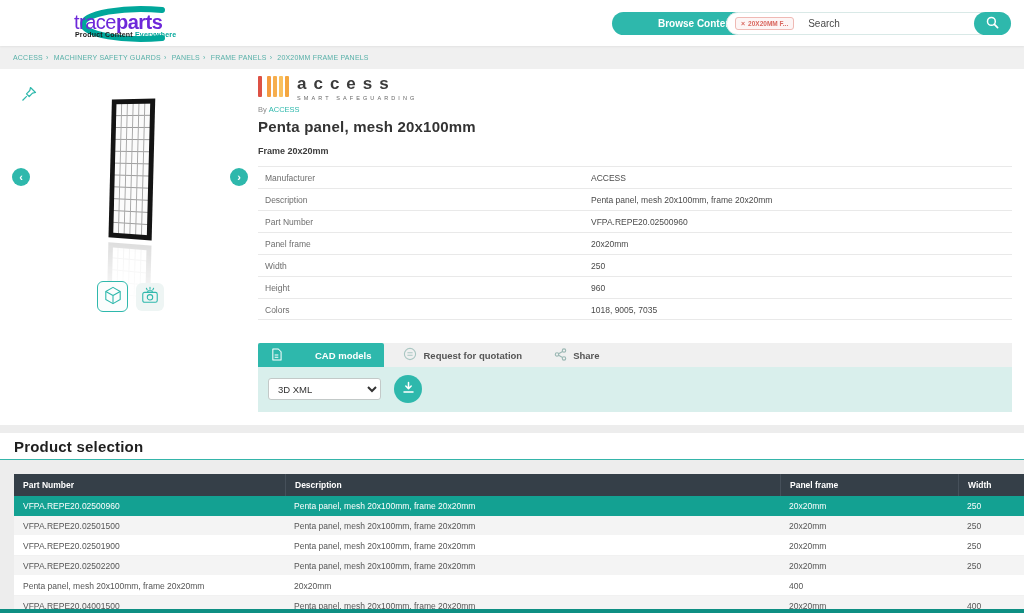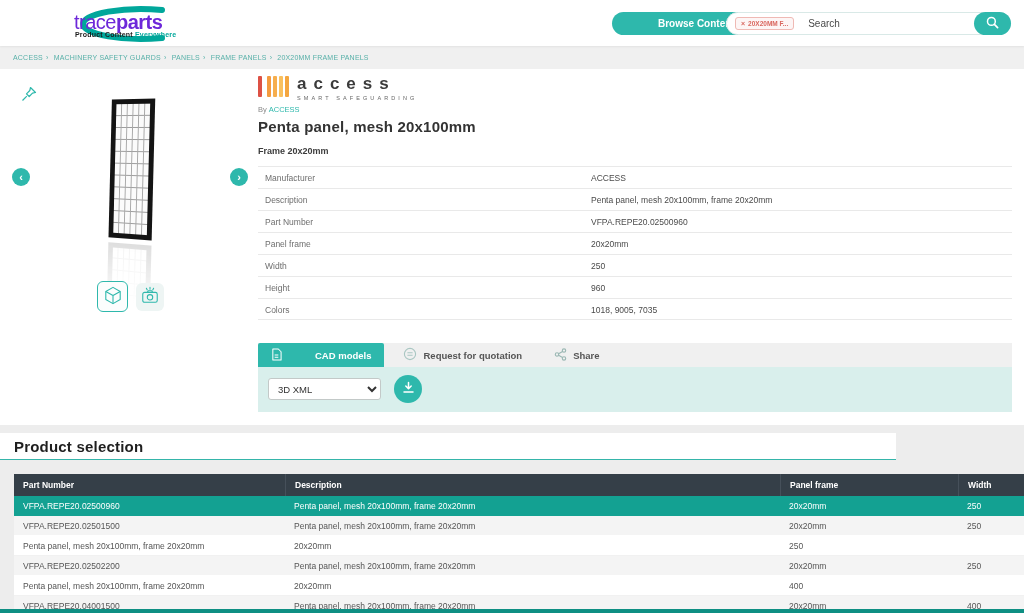--- a/index.html
+++ b/index.html
@@ -94,21 +94,21 @@
 
   .cadpanel { position:absolute; left:0; top:298px; width:754px; height:45px; background:#d9efec; }
   .cadsel { position:absolute; left:10px; top:11px; width:113px; height:22px; font-size:9.5px; color:#333;
     border:1px solid #c3c9c8; border-radius:3px; background:#fff; padding-left:5px;
     font-family:"Liberation Sans", sans-serif; cursor:pointer; }
   .dlbtn { position:absolute; left:136px; top:8px; width:28px; height:28px; border:none; border-radius:50%;
     background:#2eb8ac; display:flex; align-items:center; justify-content:center; cursor:pointer; }
 
   
   .selection { position:absolute; left:0; top:425px; width:1024px; height:188px; background:#ededed; }
-  .selhead { position:absolute; left:0; top:8px; width:896px; height:27px; background:#fff;
+  .selhead { position:absolute; left:0; top:8px; width:1024px; height:27px; background:#fff;
     border-bottom:1px solid #35b5aa; }
   .selhead h2 { font-size:15px; font-weight:700; color:#1f1f1f; padding:5px 0 0 14px; letter-spacing:.2px; }
   .ptable { position:absolute; left:14px; top:49px; width:1010px; height:139px; overflow:hidden; }
   .thead, .trow { display:grid; grid-template-columns:271px 495px 178px 116px; width:1060px; }
   .thead { height:22px; background:#353f48; }
   .th { color:#fff; font-size:8.5px; font-weight:700; line-height:22px; padding-left:9px;
     border-left:1px solid #46505a; white-space:nowrap; }
   .th:first-child { border-left:none; }
   .trow { height:20px; background:#fff; border-bottom:1px solid #f1f1f1; cursor:pointer; }
   .trow.alt { background:#f4f4f4; border-bottom:1px solid #fff; }
@@ -344,20 +344,21 @@
   </div>
 
   <div class="trow alt">
     <div class="td">VFPA.REPE20.02501500</div>
     <div class="td">Penta panel, mesh 20x100mm, frame 20x20mm</div>
     <div class="td">20x20mm</div>
     <div class="td">250</div>
   </div>
 
   <div class="trow">
+    <div class="td">VFPA.REPE20.02501900</div>
     <div class="td">Penta panel, mesh 20x100mm, frame 20x20mm</div>
     <div class="td">20x20mm</div>
     <div class="td">250</div>
   </div>
 
   <div class="trow alt">
     <div class="td">VFPA.REPE20.02502200</div>
     <div class="td">Penta panel, mesh 20x100mm, frame 20x20mm</div>
     <div class="td">20x20mm</div>
     <div class="td">250</div>

